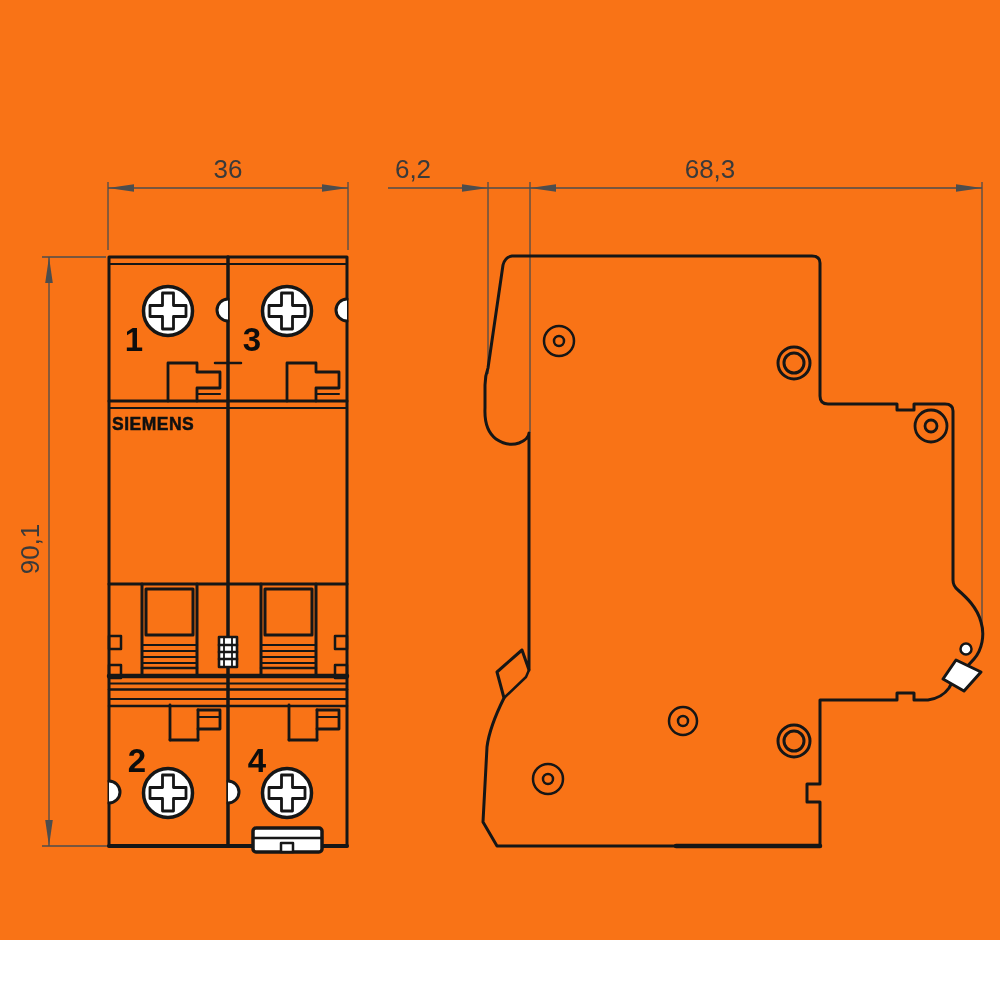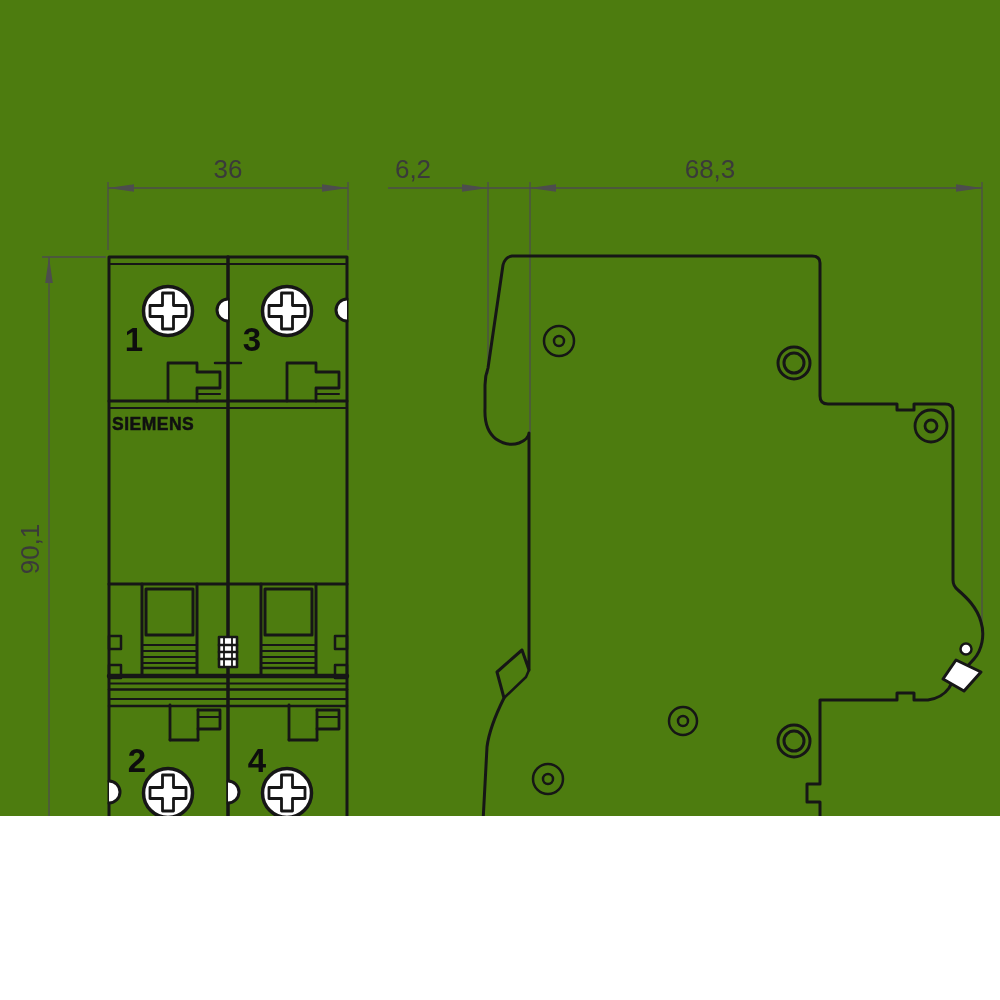--- a/index.html
+++ b/index.html
@@ -1,16 +1,16 @@
 <!DOCTYPE html>
 <html><head>
 <meta charset="utf-8">
 <style>
   html,body{margin:0;padding:0;background:#ffffff;}
-  .canvas{position:relative;width:1000px;height:816px;background:#4d7c0f;overflow:hidden;
+  .canvas{position:relative;width:1000px;height:940px;background:#f97316;overflow:hidden;
           font-family:"Liberation Sans", sans-serif;}
   svg{display:block;}
   .dim-text{font-family:"Liberation Sans", sans-serif;font-size:26px;fill:#3a3a3a;}
   .pole-label{font-family:"Liberation Sans", sans-serif;font-size:33px;font-weight:bold;fill:#0d0d0d;}
   .brand-text{font-family:"Liberation Sans", sans-serif;font-size:17.5px;font-weight:bold;
               fill:#101010;letter-spacing:0.5px;stroke:#101010;stroke-width:0.5;}
 </style>
 </head>
 <body>
 

